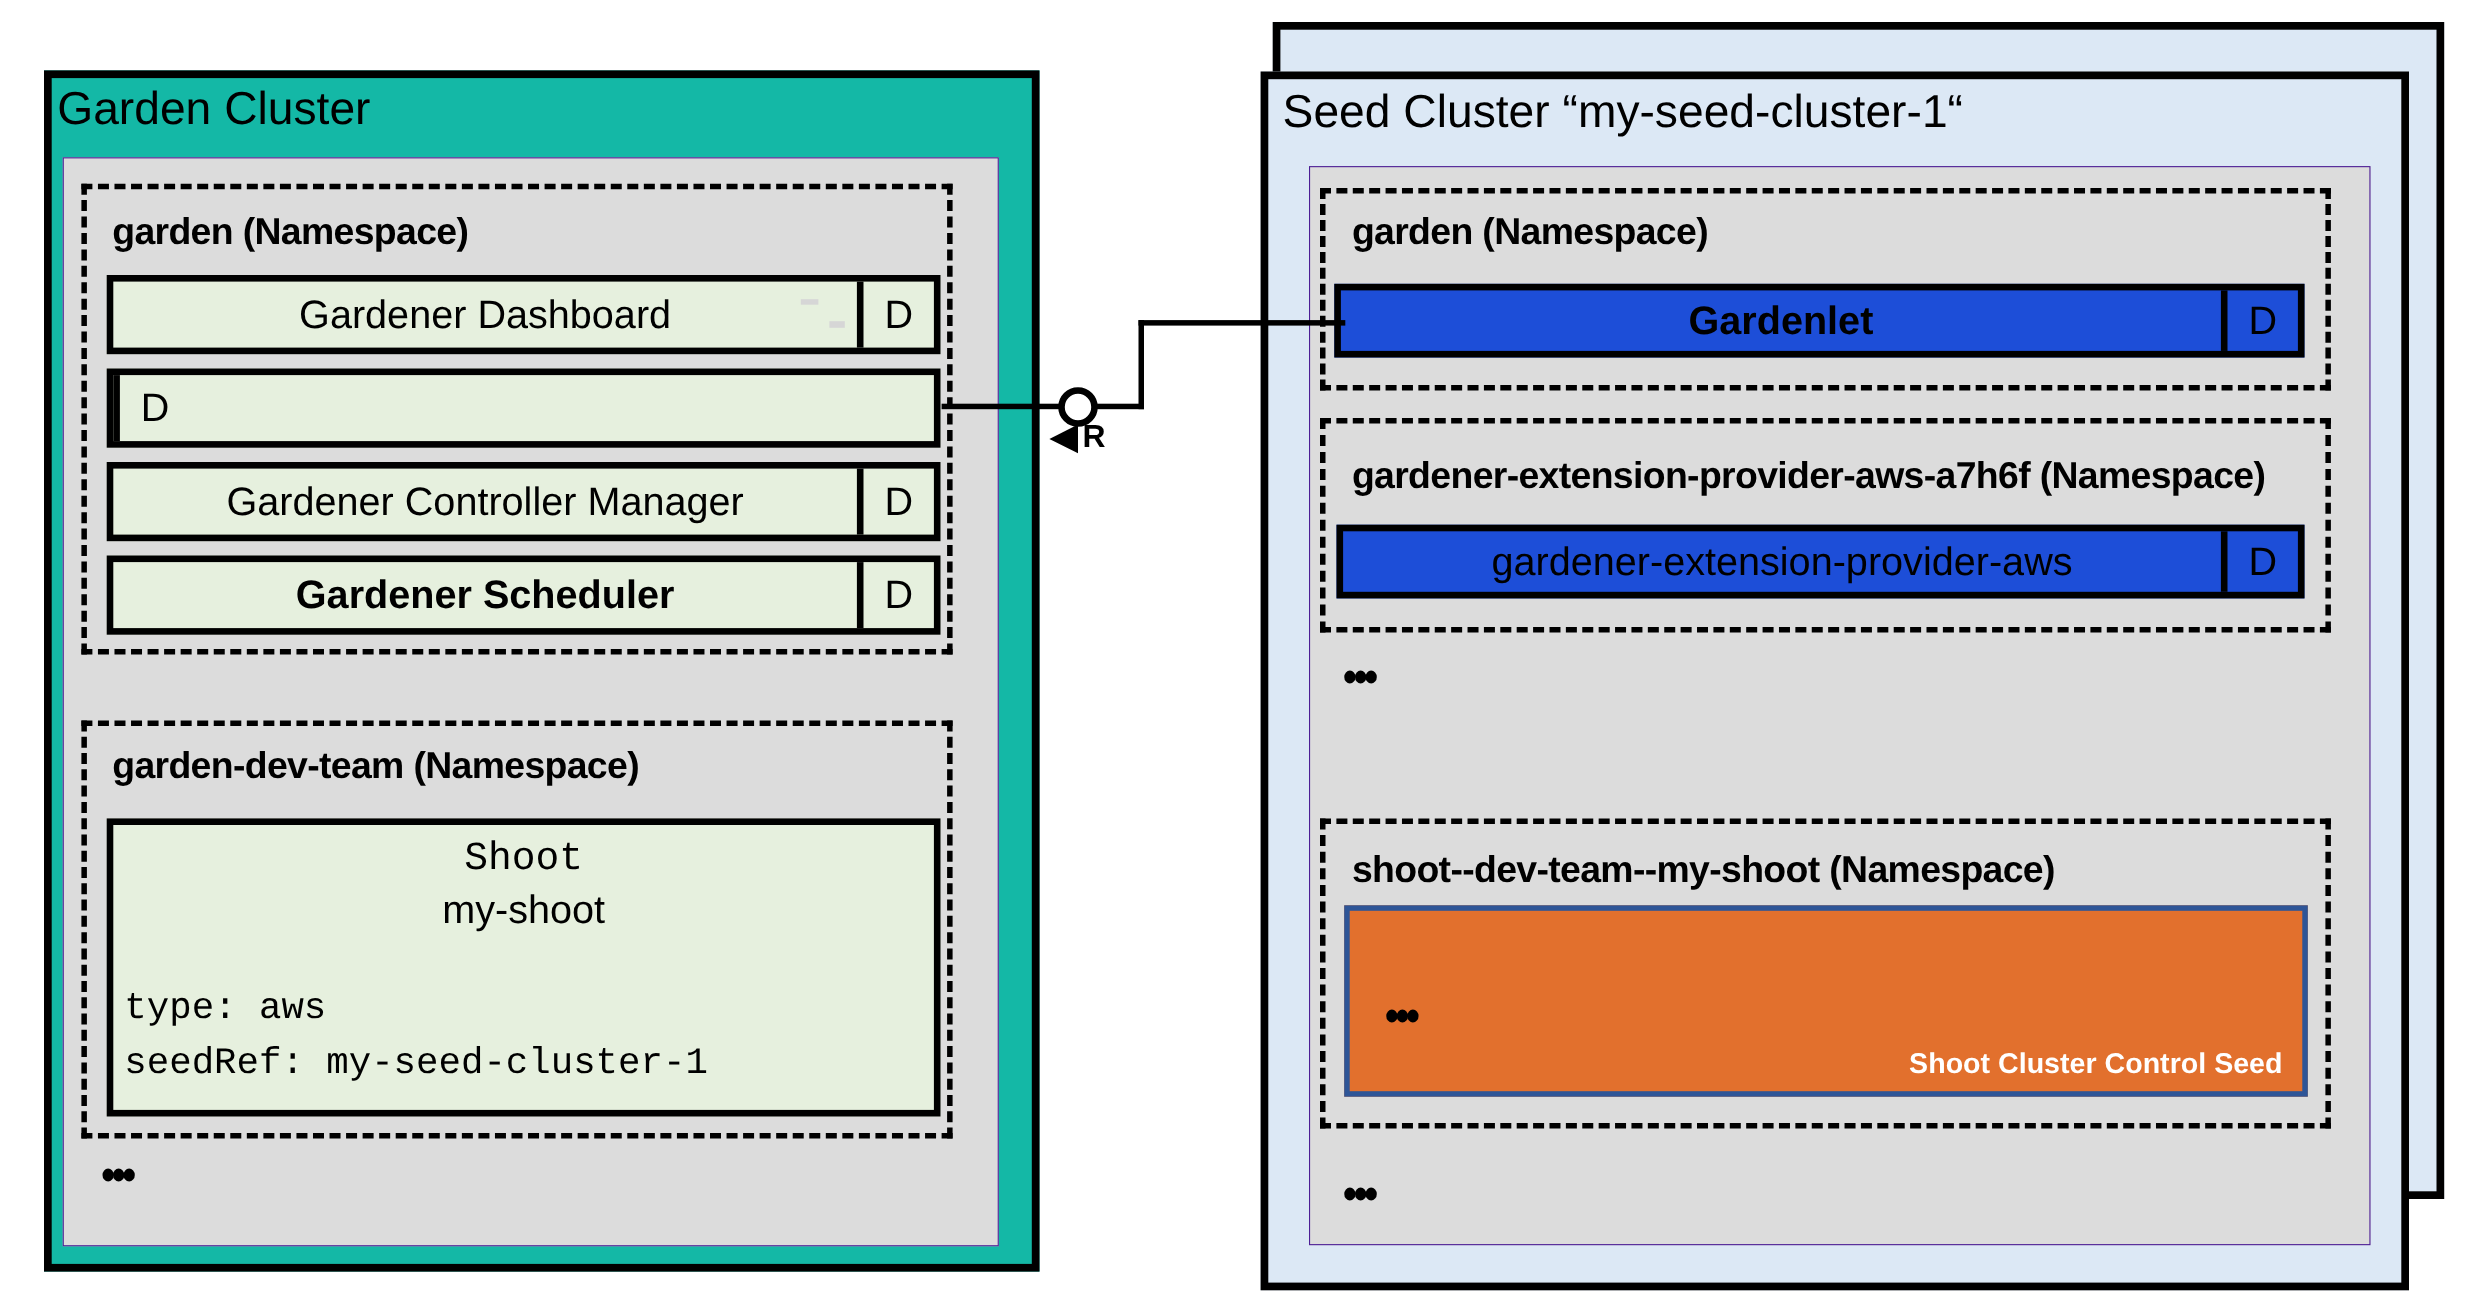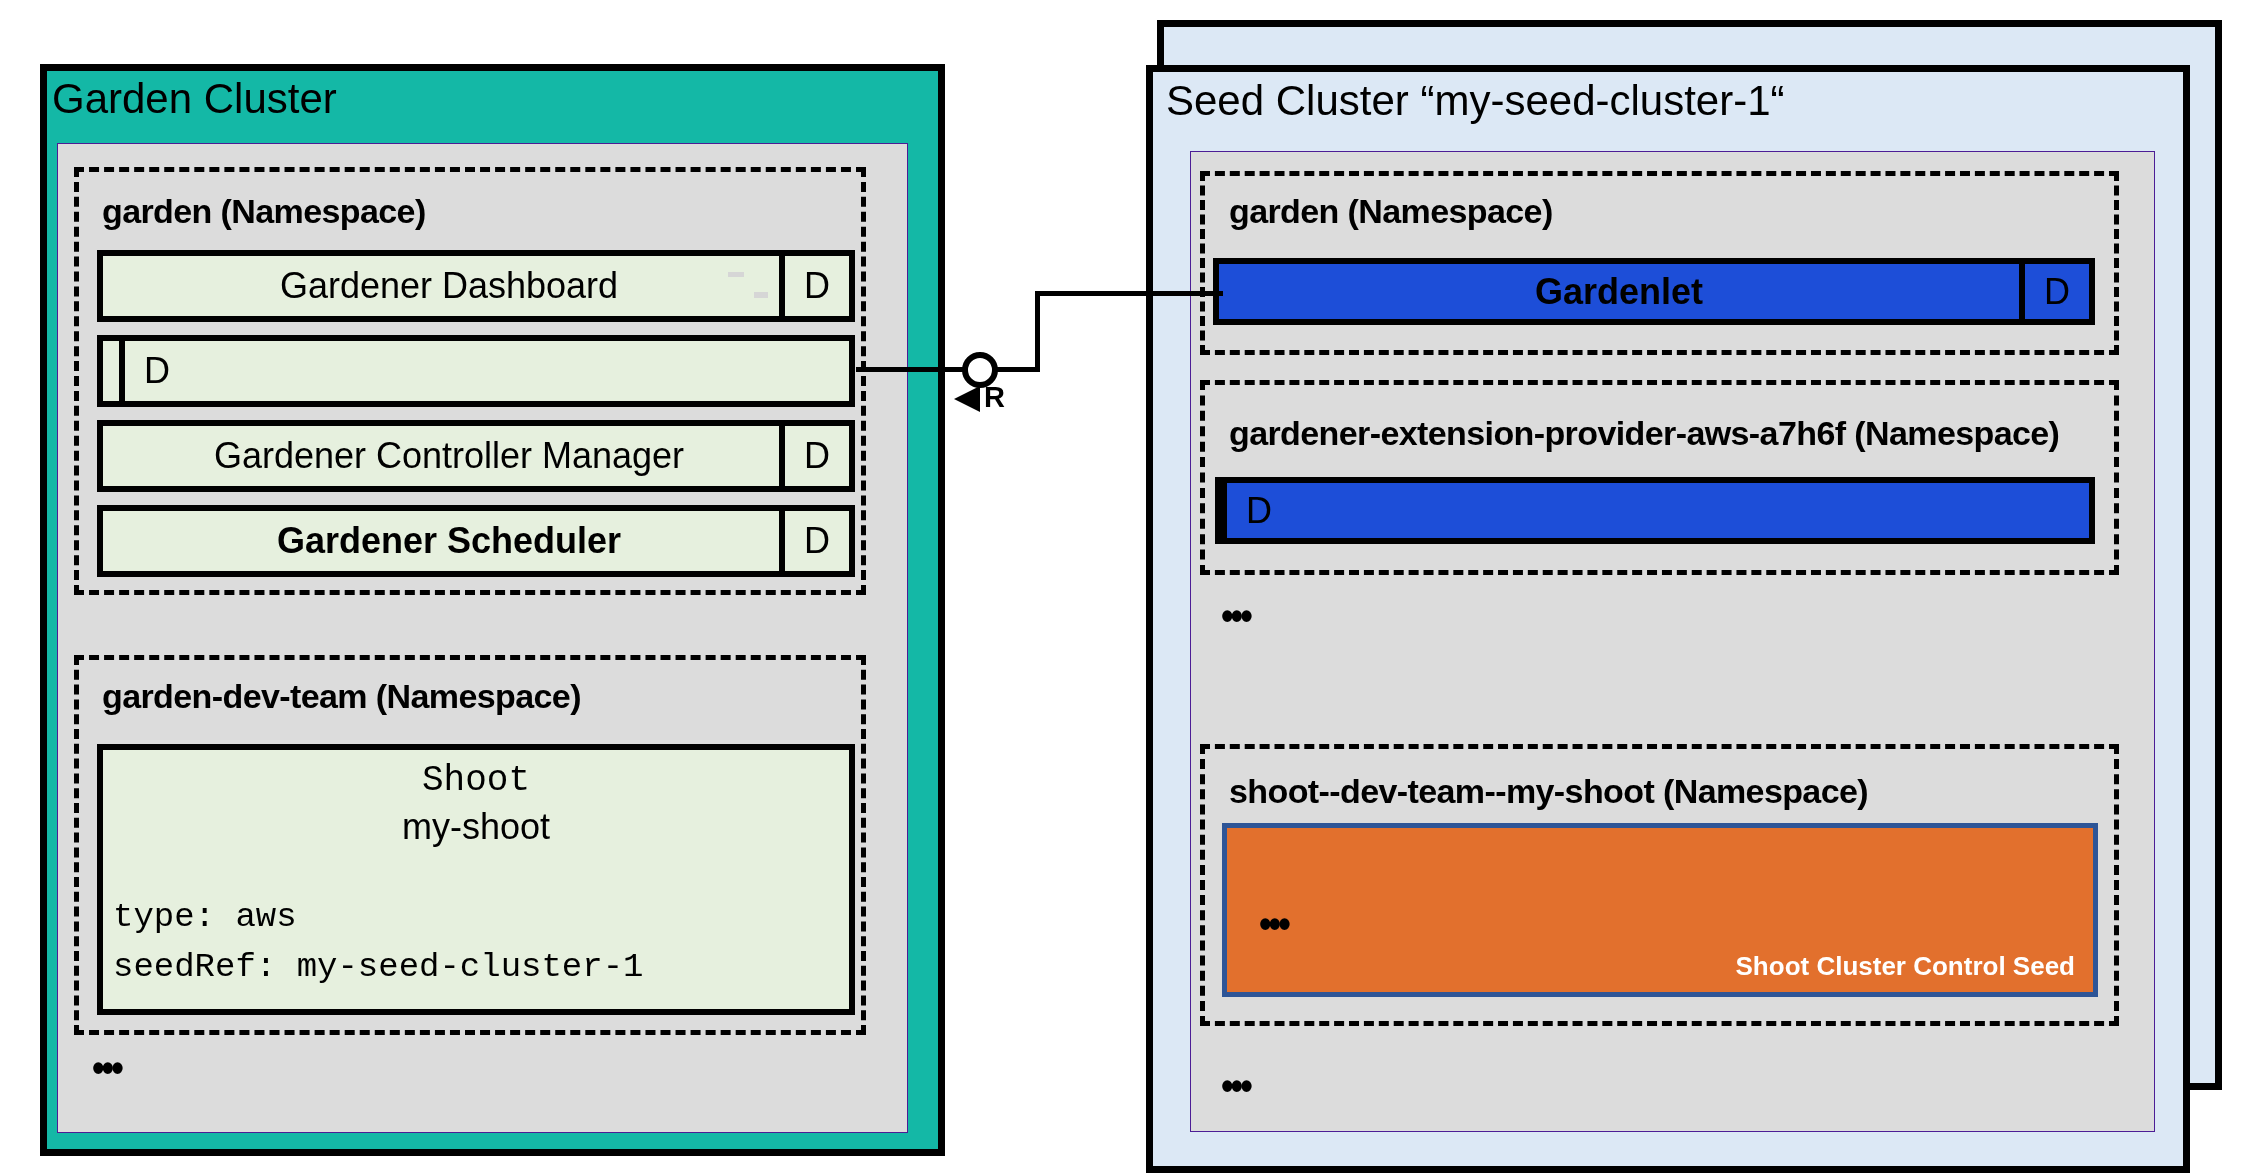--- a/index.html
+++ b/index.html
@@ -9,21 +9,21 @@
   }
   .abs{position:absolute;box-sizing:border-box;}
   .cluster{border:7px solid #000;}
   .cluster-title{position:absolute;font-size:42px;line-height:1.1;white-space:nowrap;}
   .graybox{border:1px solid #4c1d95;background:#dcdcdc;}
   .ns{border:5px dashed #000;}
   .ns-label{position:absolute;font-size:34px;font-weight:bold;letter-spacing:-0.6px;white-space:nowrap;line-height:1.1;}
   .deploy-row{border:6px solid #000;display:flex;align-items:stretch;}
   .row-label{flex:1;display:flex;align-items:center;justify-content:center;font-size:36px;white-space:nowrap;}
   .row-badge{width:64px;border-left:6px solid #000;display:flex;align-items:center;justify-content:center;font-size:36px;}
-  .green-row{background:#e6f0de;padding-left:16px;}
+  .green-row{background:#e6f0de;}
   .orange-row{background:#1d4ed8;}
   .bold{font-weight:bold;}
   .shoot-box{border:6px solid #000;background:#e6f0de;}
   .mono{font-family:"Liberation Mono",monospace;}
   .shoot-kind{position:absolute;left:0;right:0;text-align:center;font-size:36px;}
   .shoot-name{position:absolute;left:0;right:0;text-align:center;font-size:36px;}
   .shoot-spec{position:absolute;font-size:34px;line-height:50px;white-space:pre;}
   .dots{position:absolute;font-size:36px;font-weight:bold;letter-spacing:-3px;line-height:1;transform:scaleY(1.15);transform-origin:top left;}
   .cp-box{border:5px solid #2e5597;background:#e2702d;}
   .cp-label{position:absolute;right:18px;bottom:10px;color:#ffffff;font-size:26px;font-weight:bold;white-space:nowrap;}
@@ -92,20 +92,21 @@
         <div class="ns-label" style="left:24px;top:17px;">garden (Namespace)</div>
         <div class="abs deploy-row orange-row" style="left:8px;top:82px;width:882px;height:67px;">
           <div class="row-label bold">Gardenlet</div>
           <div class="row-badge">D</div>
         </div>
       </div>
 
       <div class="abs ns" style="left:9px;top:228px;width:919px;height:195px;">
         <div class="ns-label" style="left:24px;top:30px;">gardener-extension-provider-aws-a7h6f (Namespace)</div>
         <div class="abs deploy-row orange-row" style="left:10px;top:92px;width:880px;height:67px;">
+          <div class="row-label">gardener-extension-provider-aws</div>
           <div class="row-badge">D</div>
         </div>
       </div>
 
       <div class="dots" style="left:30px;top:443px;">•••</div>
 
       <div class="abs ns" style="left:9px;top:592px;width:919px;height:282px;">
         <div class="ns-label" style="left:24px;top:24px;">shoot--dev-team--my-shoot (Namespace)</div>
         <div class="abs cp-box" style="left:17px;top:74px;width:876px;height:174px;">
           <div class="dots" style="left:32px;top:75px;">•••</div>

